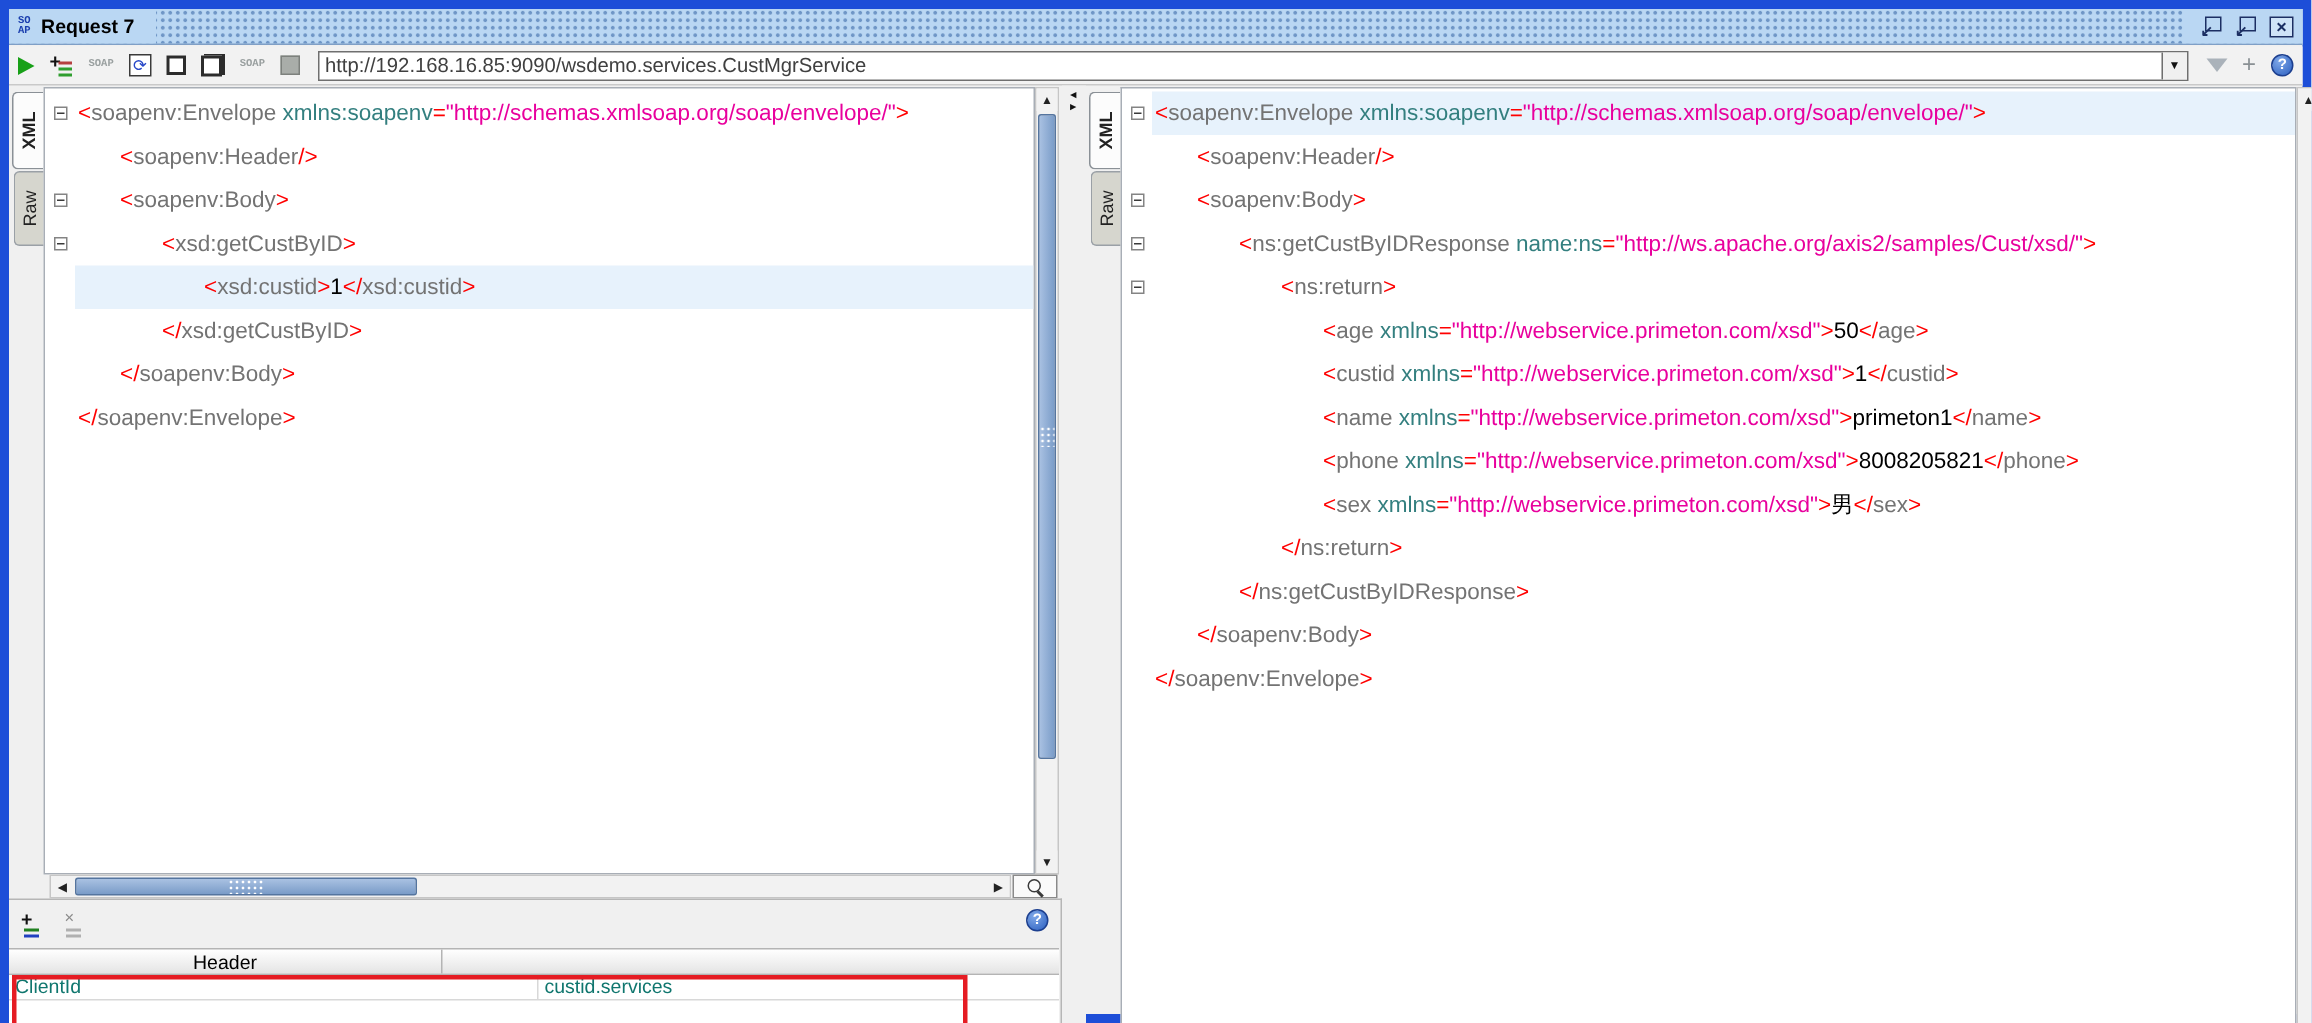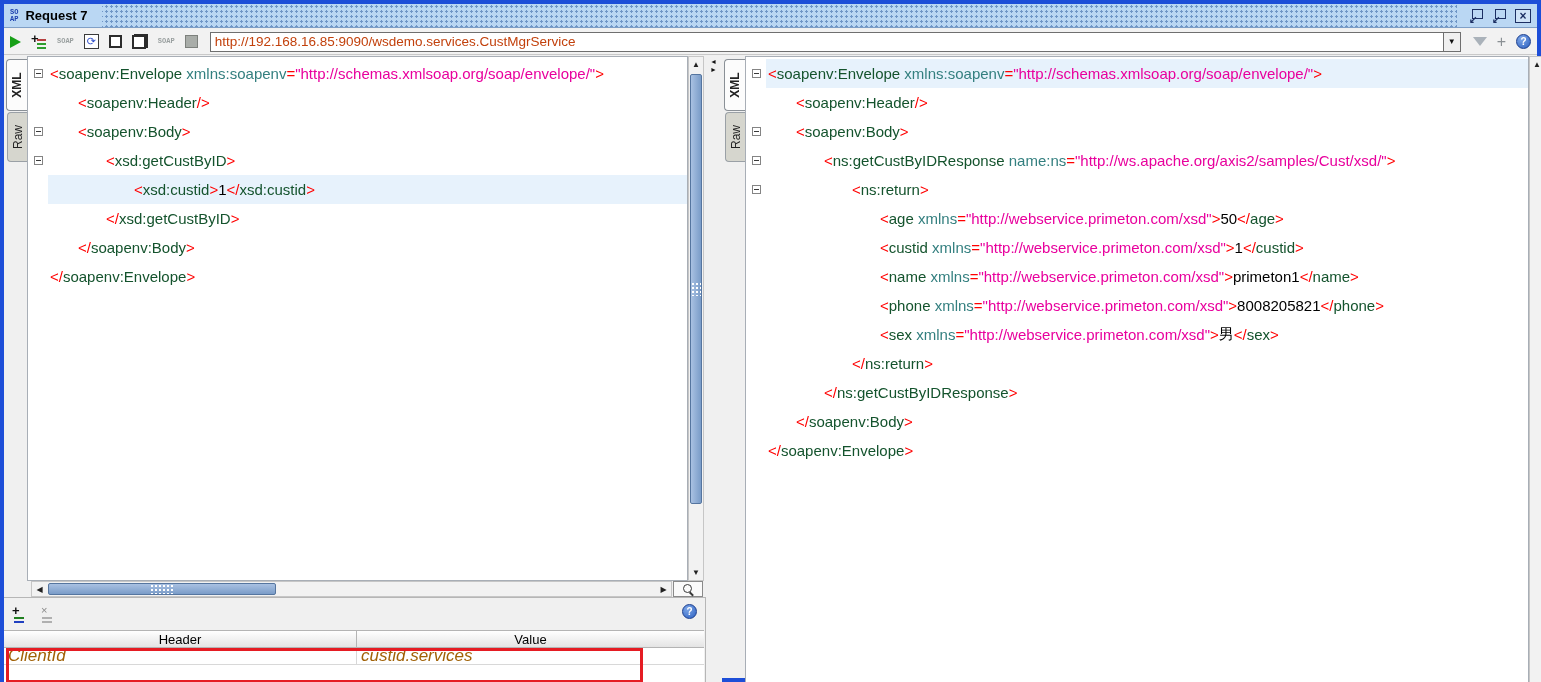--- a/index.html
+++ b/index.html
@@ -1,18 +1,18 @@
 <!DOCTYPE html>
 <html><head>
 <meta charset="utf-8">
 <style>
   * { margin:0; padding:0; box-sizing:border-box; }
   html,body { width:1541px; height:682px; overflow:hidden; }
   body { font-family:"Liberation Sans", sans-serif; background:#f0f0f0; position:relative; }
-  #window { position:relative; width:1541px; height:682px; background:#f0f0f0; border:4px solid #1d4ed8; }
+  #window { position:relative; width:1541px; height:682px; background:#f0f0f0; border:6px solid #1d4ed8; }
 
   
   .titlebar { position:absolute; left:0; top:0; width:100%; height:24px;
     background-color:#bad7f3;
     background-image:radial-gradient(circle, #6f96c6 1.1px, transparent 1.4px);
     background-size:5px 5px;
     border-bottom:1px solid #7f9fc6;
     display:flex; align-items:center; justify-content:space-between; }
   .tb-left { display:flex; align-items:center; gap:7px; background:#bad7f3; height:100%; padding:0 14px 0 6px; }
   .soap-logo { font-family:"Liberation Mono", monospace; font-size:7px; line-height:7px; font-weight:bold;
@@ -39,21 +39,21 @@
   .addtc-ico .l3 { top:13px; background:#2f9e2f; }
   .soap-mini { font-family:"Liberation Mono", monospace; font-size:7px; line-height:7px; font-weight:bold; color:#9aa0a0; text-align:center; }
   .recreate-ico { width:15px; height:15px; border:1px solid #3a3a3a; background:#fff; font-size:11px; color:#2848c8; display:flex; align-items:center; justify-content:center; }
   .recreate-ico::before { content:"\27F3"; }
   .empty-ico { width:13px; height:13px; border:2px solid #2c2c2c; background:#fff; }
   .clone-ico { width:16px; height:15px; position:relative; }
   .clone-ico::before { content:""; position:absolute; right:0; top:0; width:10px; height:10px; border:2px solid #2c2c2c; background:#fff; }
   .clone-ico::after { content:""; position:absolute; left:0; bottom:0; width:10px; height:10px; border:2px solid #2c2c2c; background:#fff; }
   .stop-ico { width:13px; height:13px; background:#a9ada9; border:1px solid #7d817d; }
   .url-combo { flex:1; height:20px; border:1px solid #6f6f6f; background:#fff; display:flex; align-items:stretch; margin:0 2px; }
-  .url-text { flex:1; font-size:13.5px; color:#c2410c; padding:1px 0 0 4px; white-space:nowrap; overflow:hidden; }
+  .url-text { flex:1; font-size:13.5px; color:#404040; padding:1px 0 0 4px; white-space:nowrap; overflow:hidden; }
   .url-drop { width:17px; background:#f0f0f0; border-left:1px solid #6f6f6f; display:flex; align-items:center; justify-content:center; font-size:8px; color:#111; cursor:pointer; }
   .url-drop::before { content:"\25BC"; }
   .filter-ico { width:0; height:0; border-left:7px solid transparent; border-right:7px solid transparent; border-top:9px solid #aab2ba; position:relative; }
   .plus-gray { font-size:16px; color:#8a9094; font-weight:normal; line-height:14px; }
   .help-ico { width:15px; height:15px; border-radius:50%; background:radial-gradient(circle at 35% 30%, #7fa8e8, #2b5fc0);
     border:1px solid #1c3f8f; color:#fff; font-size:10px; font-weight:bold; display:flex; align-items:center; justify-content:center; cursor:pointer; }
   .help-ico::before { content:"?"; }
 
   
   .vtab { position:absolute; width:21px; cursor:pointer; }
@@ -63,21 +63,21 @@
   .vtab.unsel { background:#d6d6ce; border:1px solid #9aa0a6; border-right:none; border-radius:4px 0 0 4px; }
 
   .editor-box { position:absolute; background:#fff; border:1px solid #a8aeb6; overflow:hidden; padding-top:2px; cursor:text; }
   .code-line { display:flex; height:29px; align-items:center; white-space:pre; font-size:15px; }
   .code-line .gutter { flex:none; width:20px; height:100%; display:flex; align-items:center; justify-content:center; background:#fff; }
   .foldbox { width:9px; height:9px; border:1px solid #848484; background:#fff; position:relative; }
   .foldbox::before { content:""; position:absolute; left:1px; right:1px; top:3px; height:1px; background:#3a3a3a; }
   .line-text { flex:1; height:100%; display:flex; align-items:center; white-space:pre; overflow:hidden; }
   .code-line.hl .line-text { background:#e7f2fc; }
   .tk-b { color:#ff0000; }
-  .tk-n { color:#14532d; }
+  .tk-n { color:#737373; }
   .tk-a { color:#337f7f; }
   .tk-v { color:#e8009d; }
   .tk-t { color:#000000; }
 
   
   .vscroll { position:absolute; width:16px; background:#f2f2f2; border:1px solid #c6c6c6; }
   .hscroll { position:absolute; height:16px; background:#f2f2f2; border:1px solid #c6c6c6; }
   .sb-btn { position:absolute; background:#f2f2f2; display:flex; align-items:center; justify-content:center; font-size:8px; color:#222; cursor:pointer; }
   .vscroll .sb-btn { left:0; width:14px; height:15px; }
   .hscroll .sb-btn { top:0; height:14px; width:15px; }
@@ -104,26 +104,26 @@
   .addhdr-ico .plus { position:absolute; left:0; top:-4px; font-size:13px; font-weight:bold; color:#111; }
   .addhdr-ico .u1 { position:absolute; left:2px; top:10px; width:10px; height:2px; background:#208020; }
   .addhdr-ico .u2 { position:absolute; left:2px; top:14px; width:10px; height:2px; background:#2040c0; }
   .delhdr-ico { width:16px; height:16px; position:relative; cursor:pointer; }
   .delhdr-ico .x { position:absolute; left:1px; top:-3px; font-size:11px; color:#8a8a8a; }
   .delhdr-ico .u1 { position:absolute; left:2px; top:10px; width:10px; height:2px; background:#b0b0b0; }
   .delhdr-ico .u2 { position:absolute; left:2px; top:14px; width:10px; height:2px; background:#b0b0b0; }
   .hdr-help { position:absolute; right:8px; top:6px; }
   .hdr-table { position:absolute; left:0; top:32px; width:700px; bottom:0; background:#fff; }
   .t-head { display:flex; height:18px; background:linear-gradient(#ffffff,#e4e4e4); border-top:1px solid #b4b4b4; border-bottom:1px solid #b4b4b4; }
-  .t-head .c1 { width:353px; border-right:1px solid #b4b4b4; }
+  .t-head .c1 { width:289px; border-right:1px solid #b4b4b4; }
   .t-head .c2 { flex:1; }
   .t-head div { font-size:13px; color:#000; text-align:center; line-height:17px; }
   .t-row { display:flex; height:17px; border-bottom:1px solid #d8d8d8; background:#fff; }
   .t-row .c1 { width:353px; border-right:1px solid #d8d8d8; }
-  .t-row div { font-size:17px; color:#a16207; line-height:16px; padding-left:4px; white-space:nowrap; overflow:hidden;font-style:italic; }
+  .t-row div { font-size:13px; color:#0f766e; line-height:16px; padding-left:4px; white-space:nowrap; overflow:hidden; }
   .t-row .c2 { flex:1; }
   .red-annotation { position:absolute; left:2px; top:644px; width:637px; height:35px; border:3px solid #e51c23; z-index:60; pointer-events:none; }
 </style>
 </head>
 <body>
 
 <div id="window">
 
   <div class="titlebar">
     <div class="tb-left">
@@ -257,21 +257,20 @@
       <span class="delhdr-ico">
           <span class="x">×</span>
           <span class="u1"></span>
           <span class="u2"></span>
         </span>
     </div>
     <span class="help-ico hdr-help"></span>
     <div class="hdr-table">
       <div class="t-head">
         <div class="c1">Header</div>
-        <div class="c2">Value</div>
       </div>
       <div id="hdr-rows">
           <div class="t-row">
             <div class="c1">ClientId</div>
             <div class="c2">custid.services</div>
           </div>
         </div>
     </div>
   </div>
 

